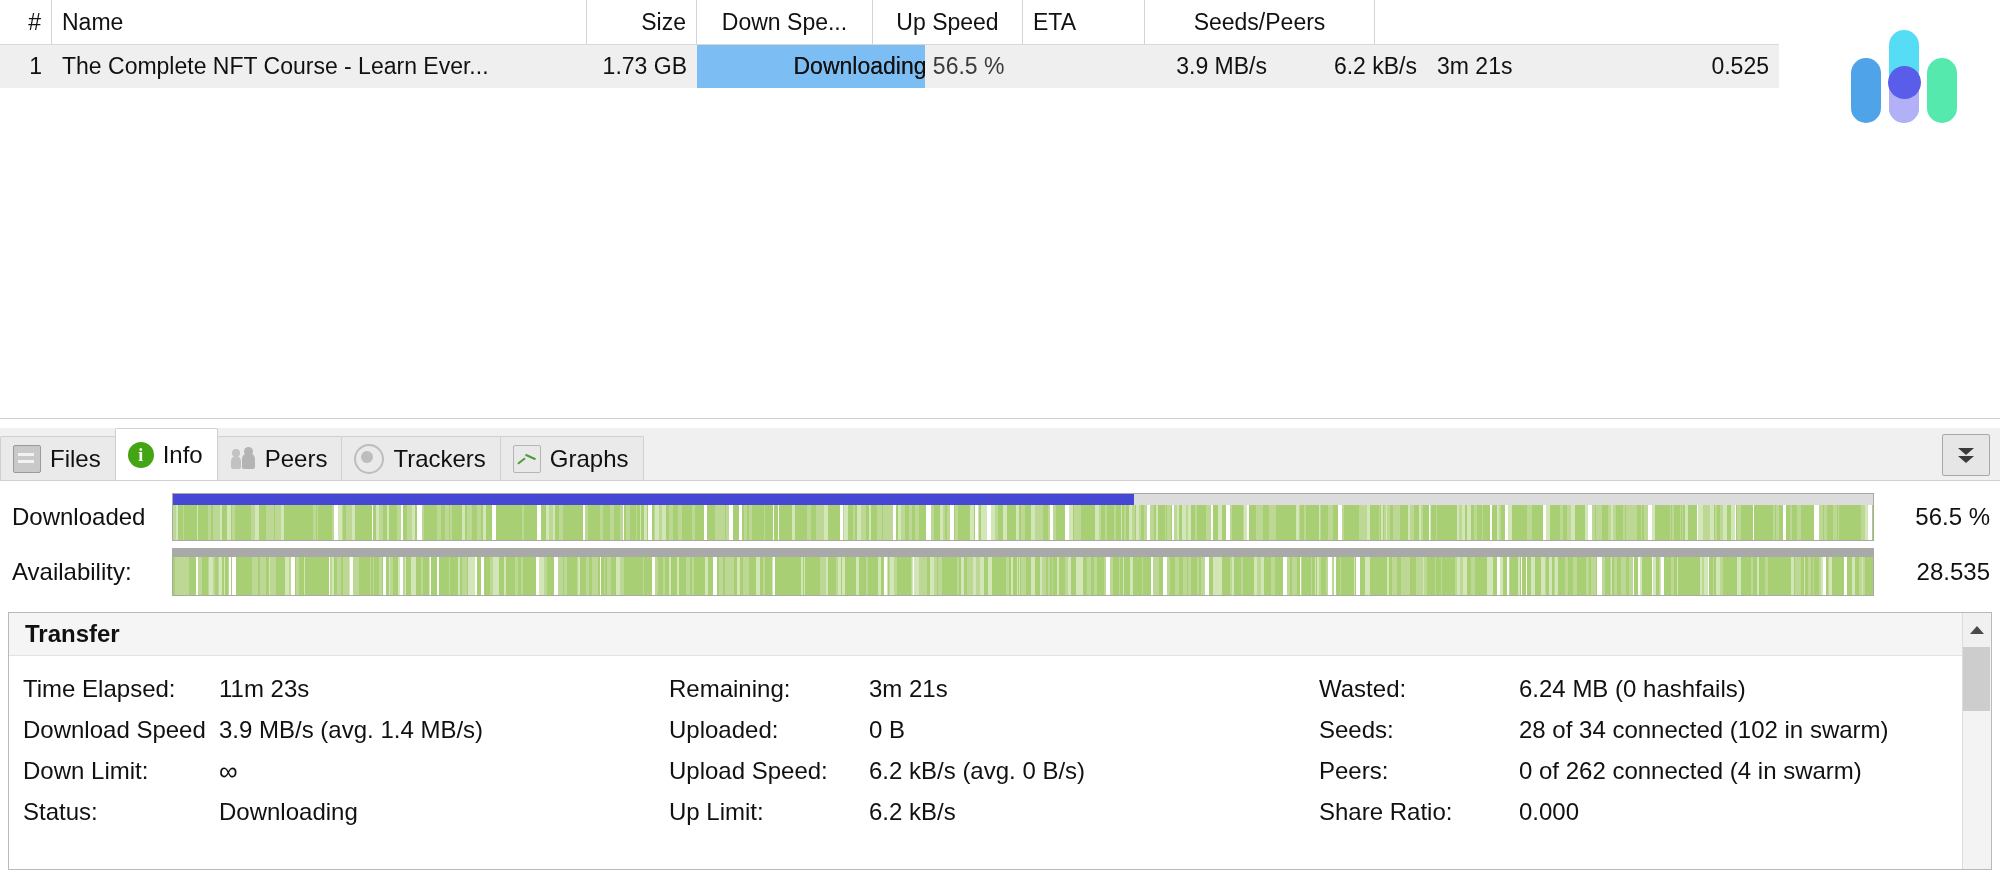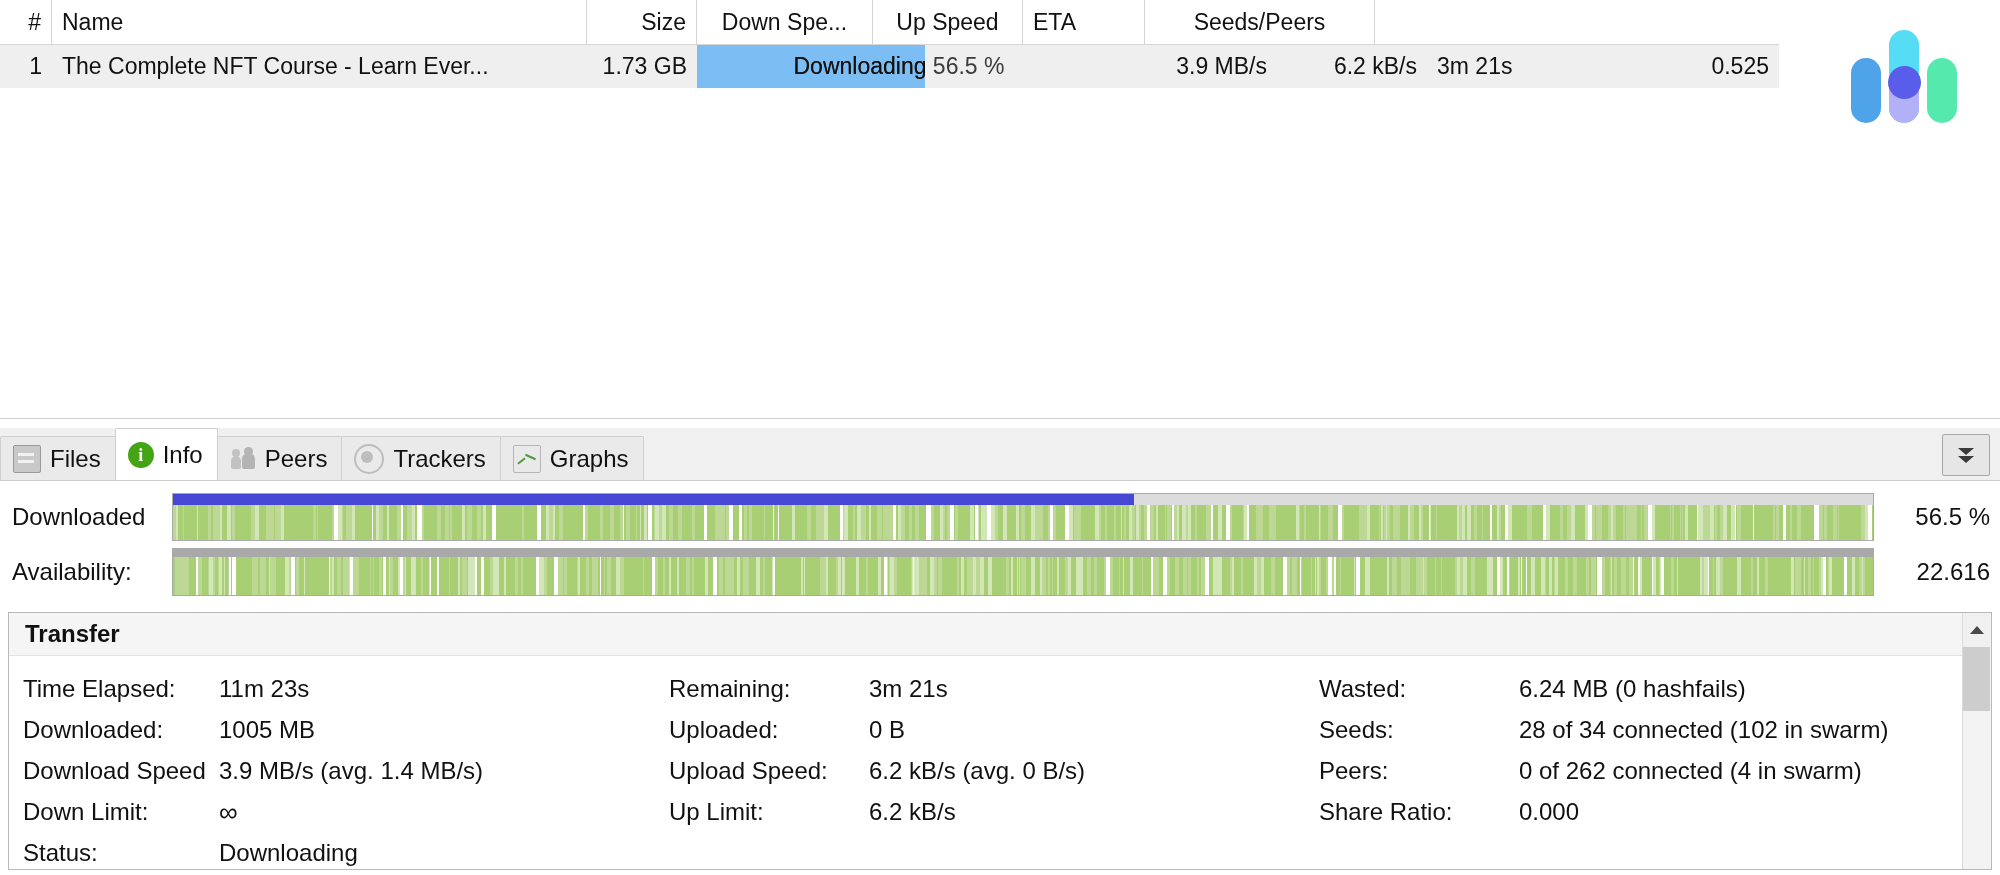--- a/index.html
+++ b/index.html
@@ -1673,37 +1673,33 @@
             <div style="position:absolute;left:1686px;top:0;width:3px;height:38px;background:#bcd894;"></div>
             <div style="position:absolute;left:1689px;top:0;width:1px;height:38px;background:#d3e6b8;"></div>
             <div style="position:absolute;left:1690px;top:0;width:1px;height:38px;background:#bcd894;"></div>
             <div style="position:absolute;left:1691px;top:0;width:1px;height:38px;background:#bcd894;"></div>
             <div style="position:absolute;left:1692px;top:0;width:4px;height:38px;background:#a8cf74;"></div>
             <div style="position:absolute;left:1696px;top:0;width:2px;height:38px;background:#a8cf74;"></div>
             <div style="position:absolute;left:1698px;top:0;width:1px;height:38px;background:#a8cf74;"></div>
             <div style="position:absolute;left:1699px;top:0;width:1px;height:38px;background:#a8cf74;"></div>
           </div>
       </div>
-      <div class="bf-value">22.616</div>
+      <div class="bf-value">28.535</div>
     </div>
 
   </div>
 
   <div class="transfer">
     <div class="transfer-title">Transfer</div>
     <div class="transfer-body">
 
       <div class="tcol c1">
         <div class="trow">
           <span class="tlabel">Time Elapsed:</span>
           <span class="tvalue">11m 23s</span>
-        </div>
-        <div class="trow">
-          <span class="tlabel">Downloaded:</span>
-          <span class="tvalue">1005 MB</span>
         </div>
         <div class="trow">
           <span class="tlabel">Download Speed</span>
           <span class="tvalue">3.9 MB/s (avg. 1.4 MB/s)</span>
         </div>
         <div class="trow">
           <span class="tlabel">Down Limit:</span>
           <span class="tvalue inf">∞</span>
         </div>
         <div class="trow">

